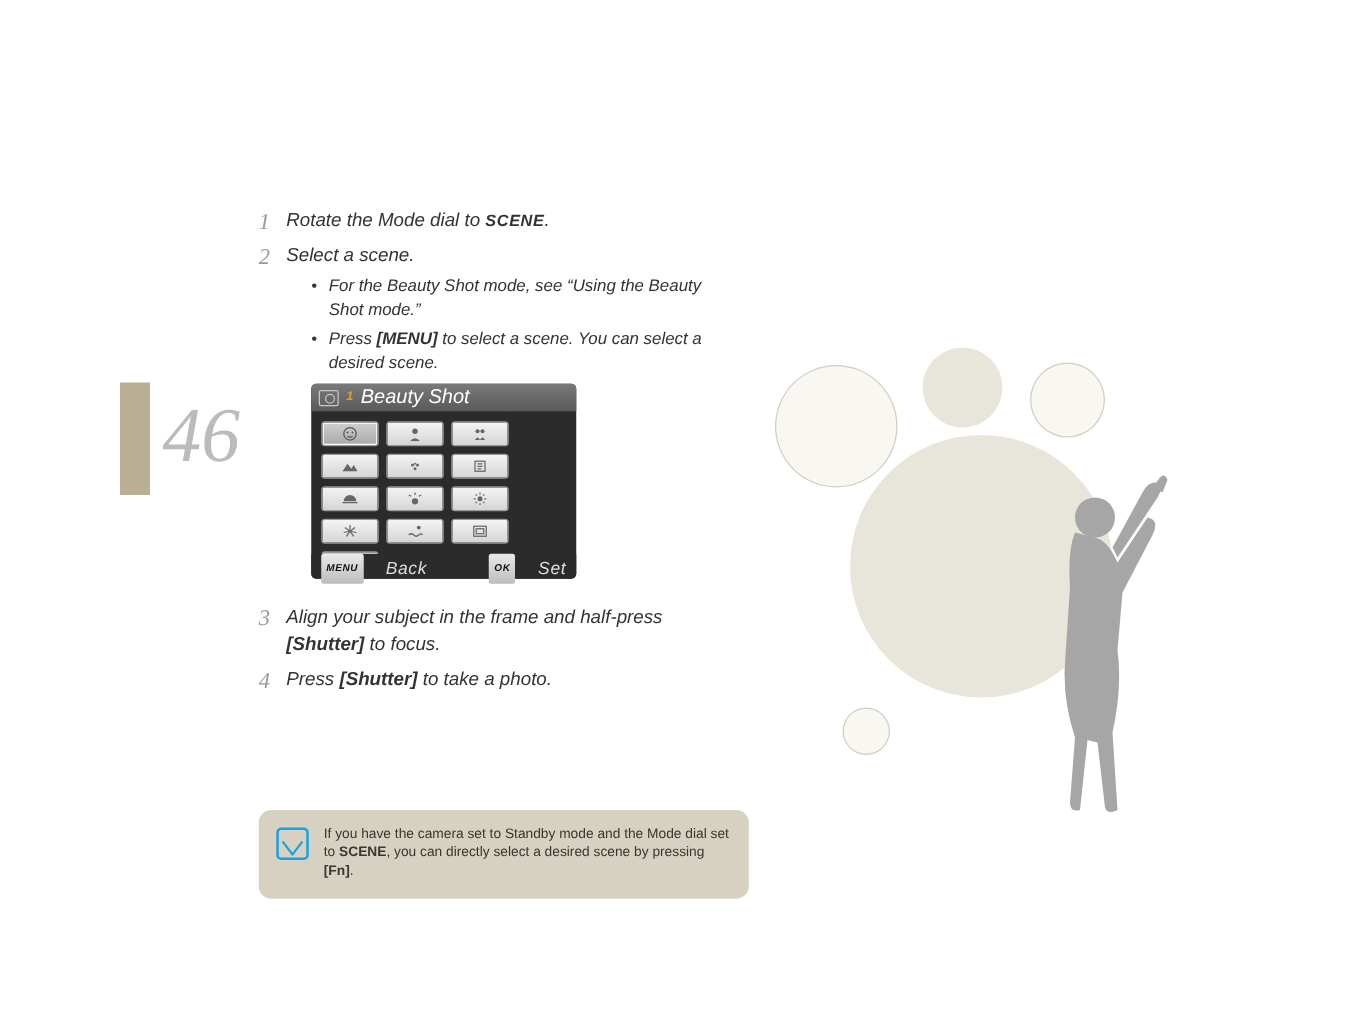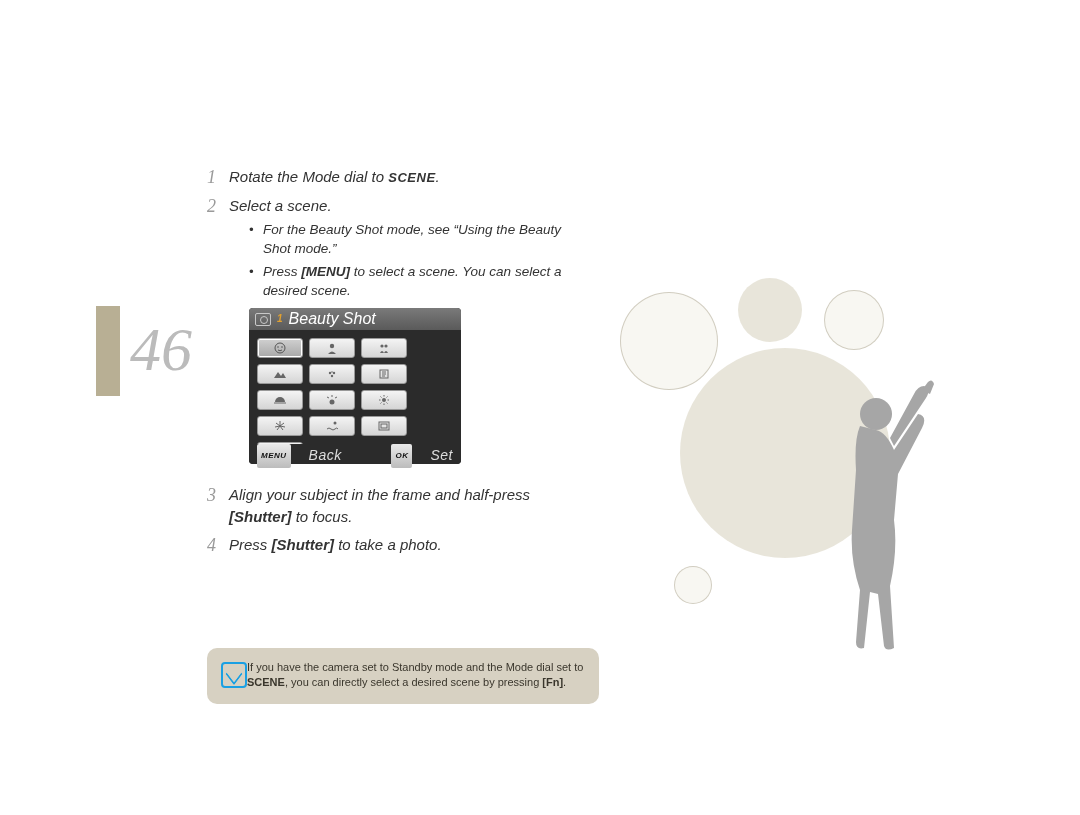--- a/index.html
+++ b/index.html
@@ -96,21 +96,21 @@
   background: #b8af94;
 }
 .page-number {
   position: absolute; left: 130px; top: 314px;
   font-family: "Times New Roman", serif; font-style: italic;
   font-size: 62px; color: #bbb; font-weight: 300;
 }
 .note {
   position: absolute; left: 207px; top: 648px;
   width: 392px; border-radius: 10px; background: #d7d1c2;
-  padding: 12px 14px 14px 14px; display: flex; align-items: flex-start;
+  padding: 12px 14px 14px 14px; display: flex; gap: 12px; align-items: flex-start;
   box-sizing: border-box;
 }
 .note-icon {
   width: 22px; height: 22px; border: 2px solid #1aa0e3; border-radius: 4px;
   position: relative; flex: none; margin-top: 2px;
 }
 .note-icon::before {
   content:""; position:absolute; left:4px; top:3px; width:12px; height:12px;
   border-left: 2px solid #1aa0e3; border-bottom: 2px solid #1aa0e3;
   transform: rotate(-45deg) skew(-8deg,-8deg);

